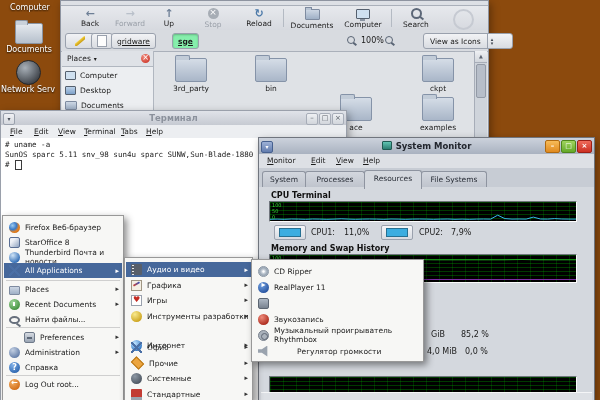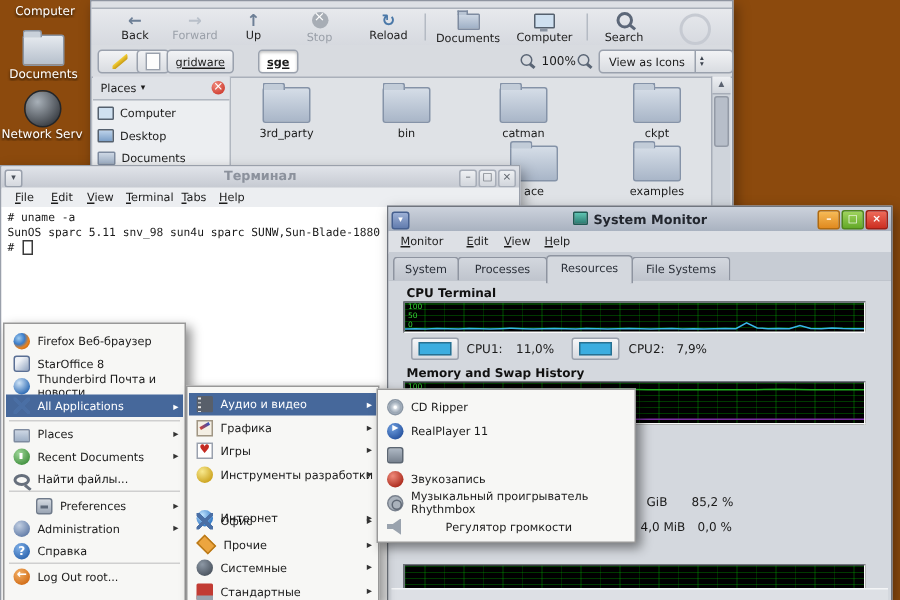--- a/index.html
+++ b/index.html
@@ -34,28 +34,28 @@
   .ic-folder{width:13px;height:9px;background:linear-gradient(#cdd7e4,#9fb0c6);border:1px solid #7e8ba0;border-radius:1px;position:relative;margin-top:2px;}
   .ic-folder::before{content:"";position:absolute;left:-1px;top:-3px;width:5px;height:2px;background:#b9c5d4;border:1px solid #7e8ba0;border-bottom:none;}
   .ic-monitor{width:12px;height:8px;background:#cfe0f0;border:1px solid #55606e;border-radius:1px;position:relative;margin-top:1px;}
   .ic-monitor::after{content:"";position:absolute;left:3px;bottom:-3px;width:5px;height:2px;background:#8a94a2;}
   .ic-mag{width:7px;height:7px;border:2px solid #5c6778;border-radius:50%;position:relative;}
   .ic-mag::after{content:"";position:absolute;left:6px;top:7px;width:5px;height:2px;background:#5c6778;transform:rotate(40deg);}
   .throbber{position:absolute;width:17px;height:17px;border:2px solid #c6cad2;border-radius:50%;}
   #fm .locbar{position:absolute;left:0;top:29px;right:0;height:21px;background:#d8dbe0;border-bottom:1px solid #aab0ba;}
   .lbtn{position:absolute;top:3px;height:14px;background:linear-gradient(#f2f3f5,#d9dce1);border:1px solid #9aa1ad;border-radius:3px;
         display:flex;align-items:center;justify-content:center;padding:0 5px;font-size:7.5px;text-decoration:underline;}
-  .lbtn.pressed{background:#ffffff;box-shadow:inset 0 1px 2px rgba(0,0,0,.25);font-weight:bold;}
+  .lbtn.pressed{background:#86efac;box-shadow:inset 0 1px 2px rgba(0,0,0,.25);font-weight:bold;}
   .ic-pencil{width:10px;height:10px;position:relative;overflow:hidden;}
   .ic-pencil::after{content:"";position:absolute;left:-2px;top:4px;width:14px;height:3px;background:linear-gradient(#f4d03a,#c89a12);transform:rotate(-40deg);}
   .ic-page{width:8px;height:10px;background:#fdfdfd;border:1px solid #9aa1ad;}
   .mini-mag{position:absolute;width:6px;height:6px;border:1.5px solid #5a6575;border-radius:50%;}
   .mini-mag::after{content:"";position:absolute;left:5px;top:6px;width:4px;height:1.5px;background:#5a6575;transform:rotate(40deg);}
   .combo{position:absolute;top:3px;height:14px;background:linear-gradient(#f2f3f5,#d9dce1);border:1px solid #9aa1ad;border-radius:3px;
-         display:flex;align-items:center;padding-left:6px;font-size:7.5px;}
+         display:flex;align-items:center;padding-left:6px;font-size:7.5px;margin-left:24px;}
   .combo .step{margin-left:6px;height:100%;border-left:1px solid #9aa1ad;display:flex;flex-direction:column;align-items:center;justify-content:center;padding:0 3px;font-size:5px;line-height:4px;color:#3c434e;}
   #fm .sidebar{position:absolute;left:1px;top:50px;width:91px;bottom:1px;background:#eceef1;border-right:1px solid #b1b7c0;}
   #fm .sidebar .shead{position:absolute;left:0;top:0;right:0;height:15px;background:#dfe2e7;border-bottom:1px solid #b1b7c0;
                       display:flex;align-items:center;padding-left:5px;gap:3px;font-size:7.5px;}
   .sclose{position:absolute;right:3px;top:3px;width:9px;height:9px;border-radius:50%;background:radial-gradient(circle at 35% 30%,#f08a7c,#c6281c);position:absolute;}
   .sclose::after{content:"×";position:absolute;left:0;right:0;top:-1.5px;text-align:center;color:#fff;font-size:8px;}
   .sitem{position:absolute;left:3px;display:flex;align-items:center;gap:4px;height:13px;font-size:7.5px;}
   .si-monitor{width:9px;height:7px;background:#cfe0f0;border:1px solid #55606e;border-radius:1px;}
   .si-folder{width:10px;height:7px;background:linear-gradient(#cdd7e4,#9fb0c6);border:1px solid #7e8ba0;border-radius:1px;}
   .si-desktop{width:9px;height:7px;background:linear-gradient(#bcd2ea,#7da0c8);border:1px solid #55606e;border-radius:1px;}
@@ -254,24 +254,20 @@
     </div>
 
     <div class="fitem" style="left:98px;top:57px;">
       <div class="ffold"></div>
       <div class="flab">3rd_party</div>
     </div>
     <div class="fitem" style="left:178px;top:57px;">
       <div class="ffold"></div>
       <div class="flab">bin</div>
     </div>
-    <div class="fitem" style="left:256px;top:57px;">
-      <div class="ffold"></div>
-      <div class="flab">catman</div>
-    </div>
     <div class="fitem" style="left:345px;top:57px;">
       <div class="ffold"></div>
       <div class="flab">ckpt</div>
     </div>
     <div class="fitem" style="left:263px;top:96px;">
       <div class="ffold"></div>
       <div class="flab">ace</div>
     </div>
     <div class="fitem" style="left:345px;top:96px;">
       <div class="ffold"></div>

